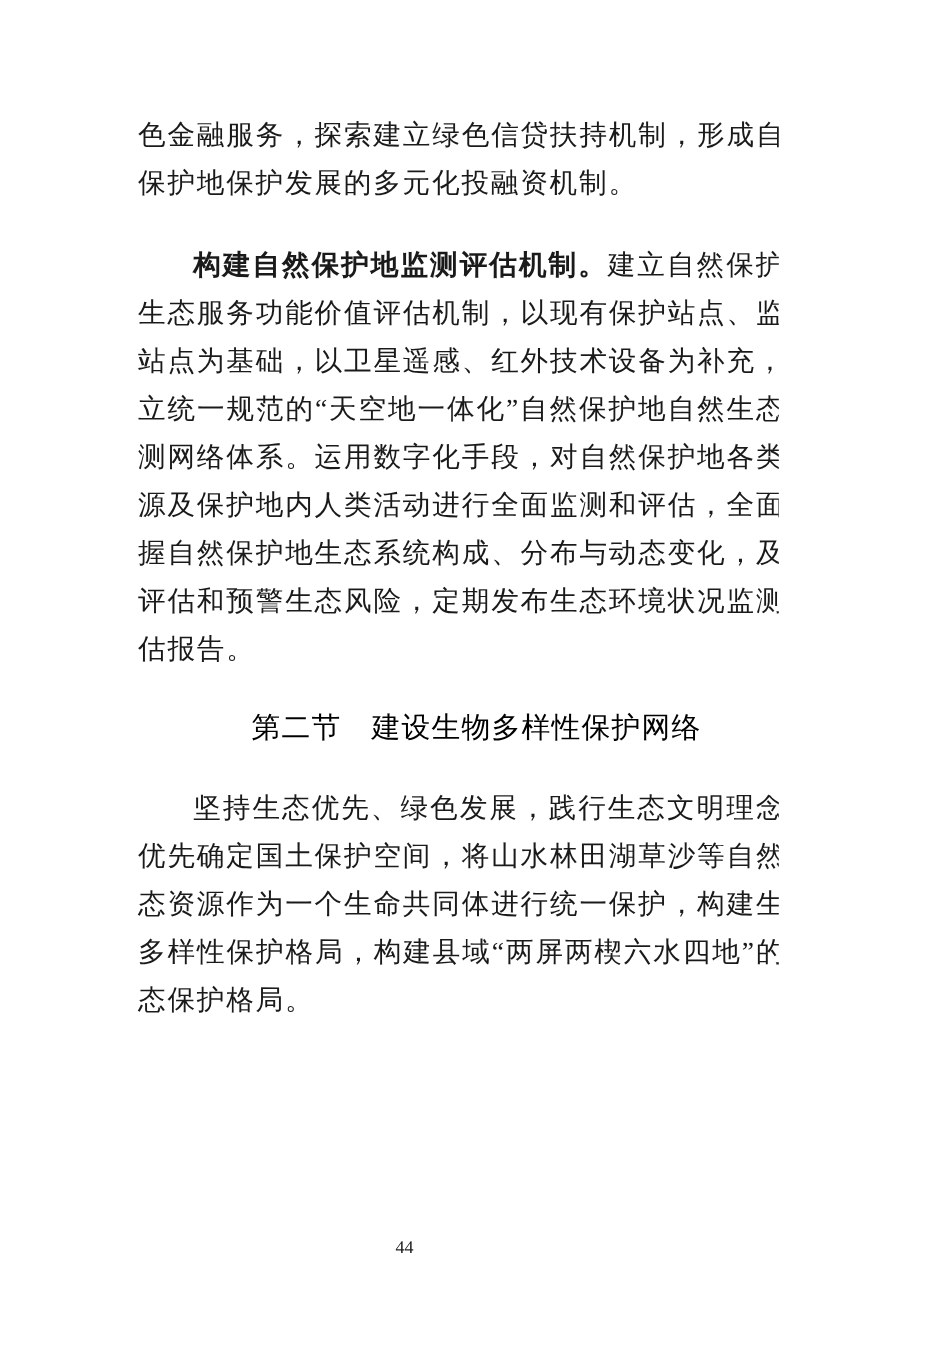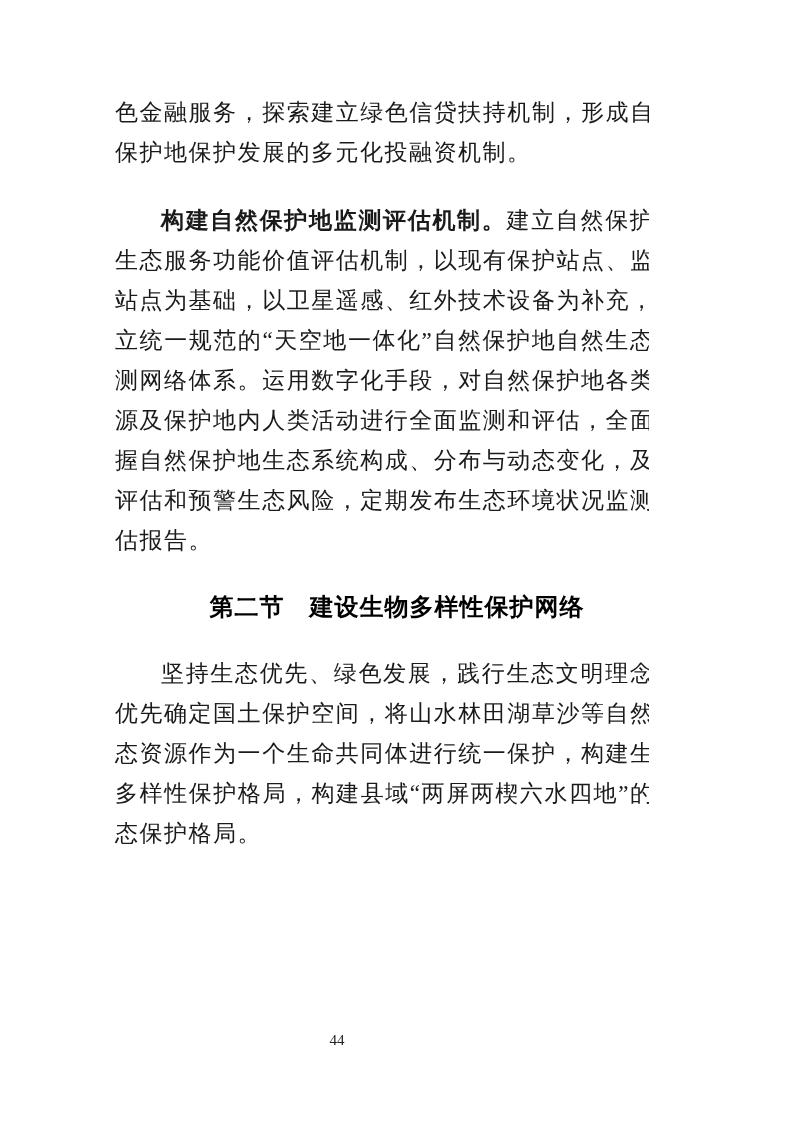--- a/index.html
+++ b/index.html
@@ -36,21 +36,21 @@
   }
   .lead {
     font-weight: 700;
     font-family: "Liberation Sans", "DejaVu Sans", sans-serif;
   }
   .section-heading {
     margin: 27px 0 19px 0;
     text-align: center;
     font-family: "Liberation Sans", "DejaVu Sans", sans-serif;
     font-size: 24px;
-    font-weight: 700;
+    font-weight: 400;
     line-height: 38px;
     letter-spacing: 1px;
     color: #000000;
   }
   .page-number {
     position: absolute;
     left: 0;
     right: 0;
     top: 1032px;
     text-align: center;

